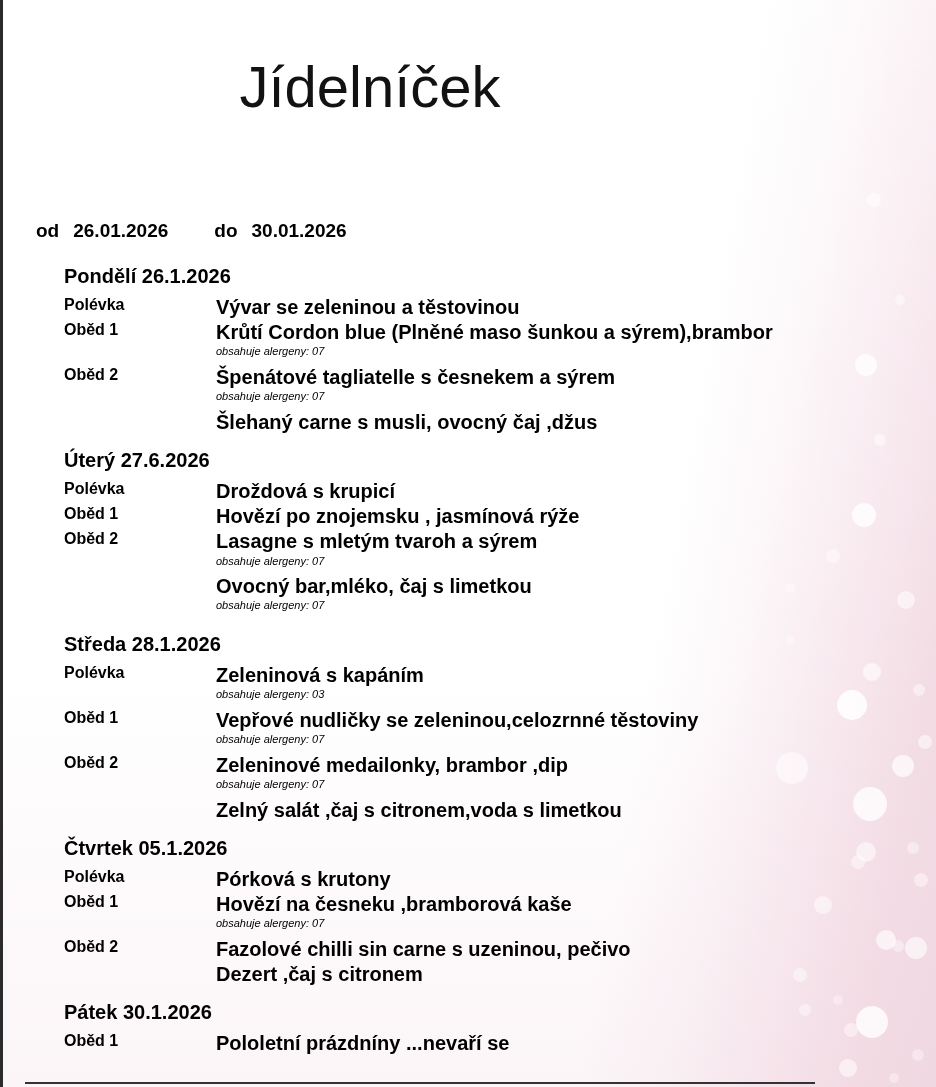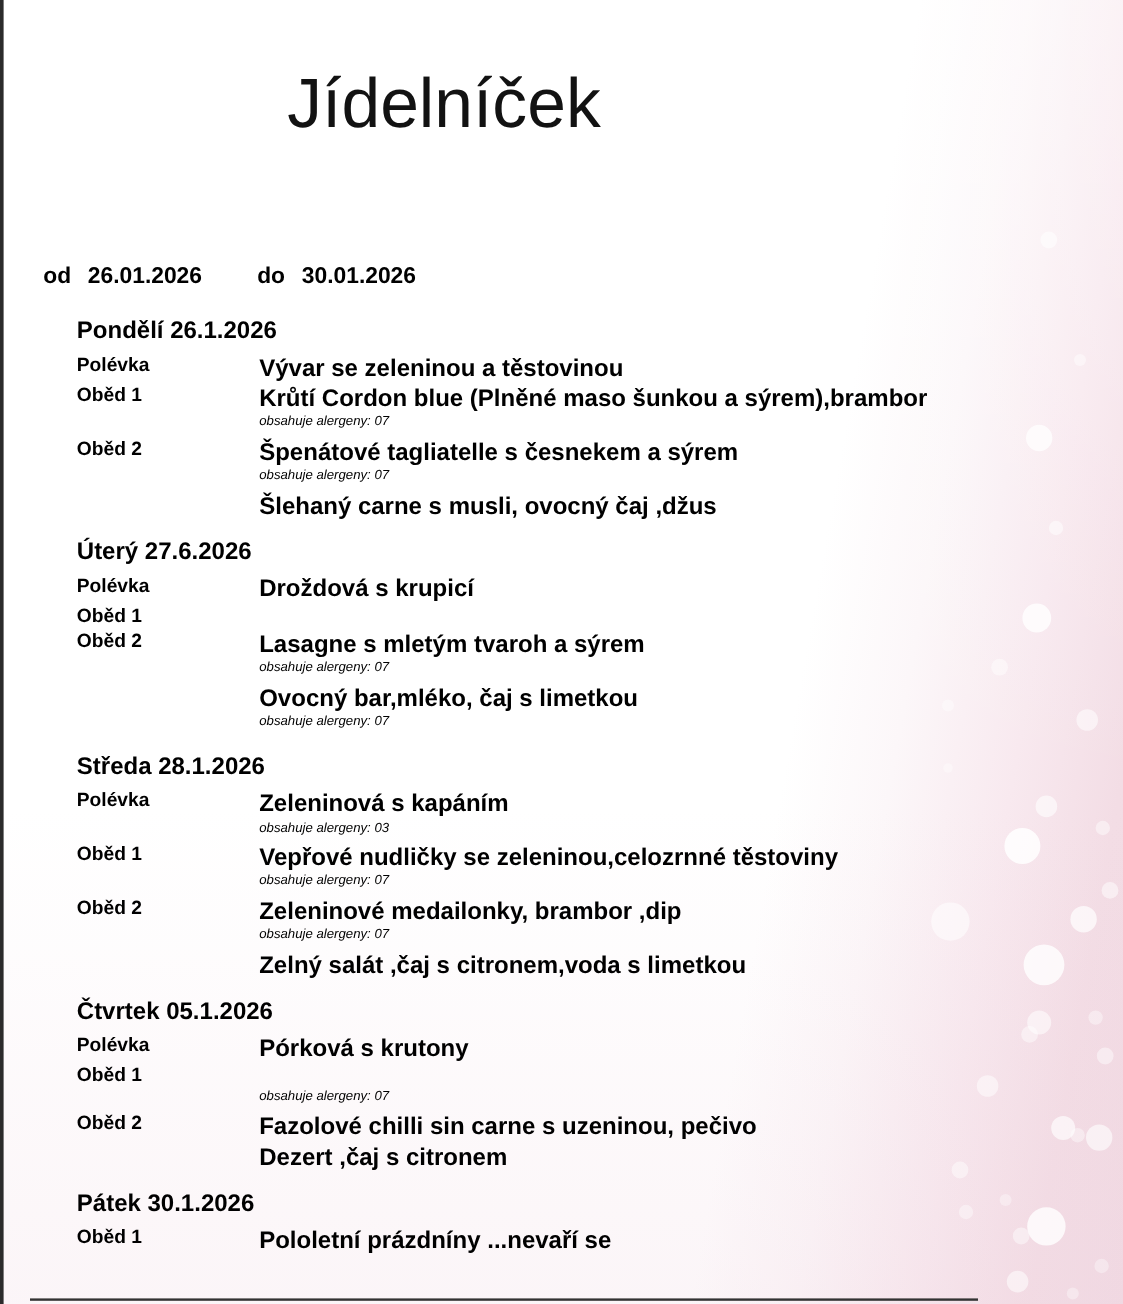--- a/index.html
+++ b/index.html
@@ -267,20 +267,21 @@
         <div class="sp-14"></div>
         <div class="day">
           <div class="day-title">Úterý 27.6.2026</div>
           <div class="meal-row">
             <div class="meal-label">Polévka</div>
             <div class="meal-name">Droždová s krupicí</div>
           </div>
           <div class="sp-2"></div>
           <div class="meal-row">
             <div class="meal-label">Oběd 1</div>
+            <div class="meal-name">Hovězí po znojemsku , jasmínová rýže</div>
           </div>
           <div class="sp-2"></div>
           <div class="meal-row">
             <div class="meal-label">Oběd 2</div>
             <div class="meal-name">Lasagne s mletým tvaroh a sýrem</div>
           </div>
           <div class="allergens">obsahuje alergeny: 07</div>
           <div class="sp-8"></div>
           <div class="meal-row">
             <div class="meal-label"></div>
@@ -319,20 +320,21 @@
         <div class="sp-14"></div>
         <div class="day">
           <div class="day-title">Čtvrtek 05.1.2026</div>
           <div class="meal-row">
             <div class="meal-label">Polévka</div>
             <div class="meal-name">Pórková s krutony</div>
           </div>
           <div class="sp-2"></div>
           <div class="meal-row">
             <div class="meal-label">Oběd 1</div>
+            <div class="meal-name">Hovězí na česneku ,bramborová kaše</div>
           </div>
           <div class="allergens">obsahuje alergeny: 07</div>
           <div class="sp-8"></div>
           <div class="meal-row">
             <div class="meal-label">Oběd 2</div>
             <div class="meal-name">Fazolové chilli sin carne s uzeninou, pečivo</div>
           </div>
           <div class="sp-2"></div>
           <div class="meal-row">
             <div class="meal-label"></div>

